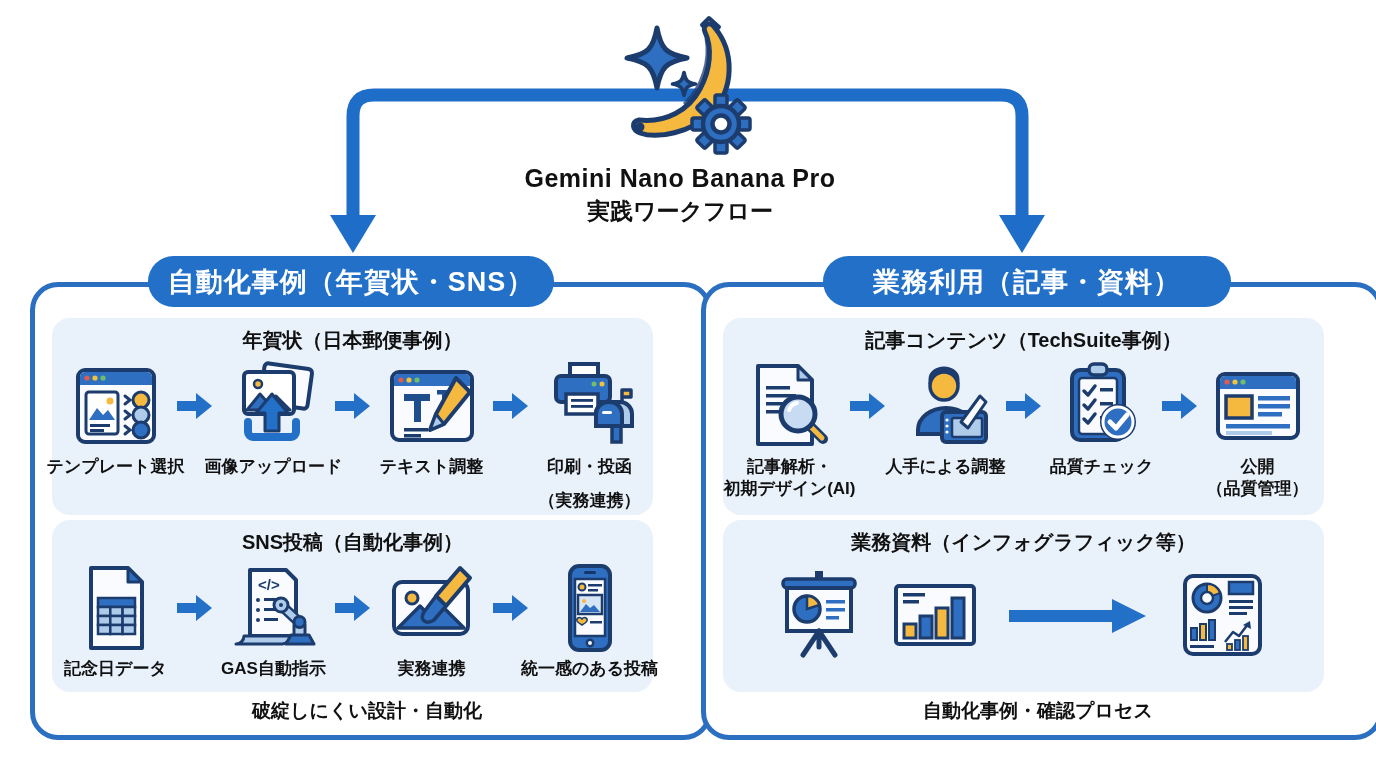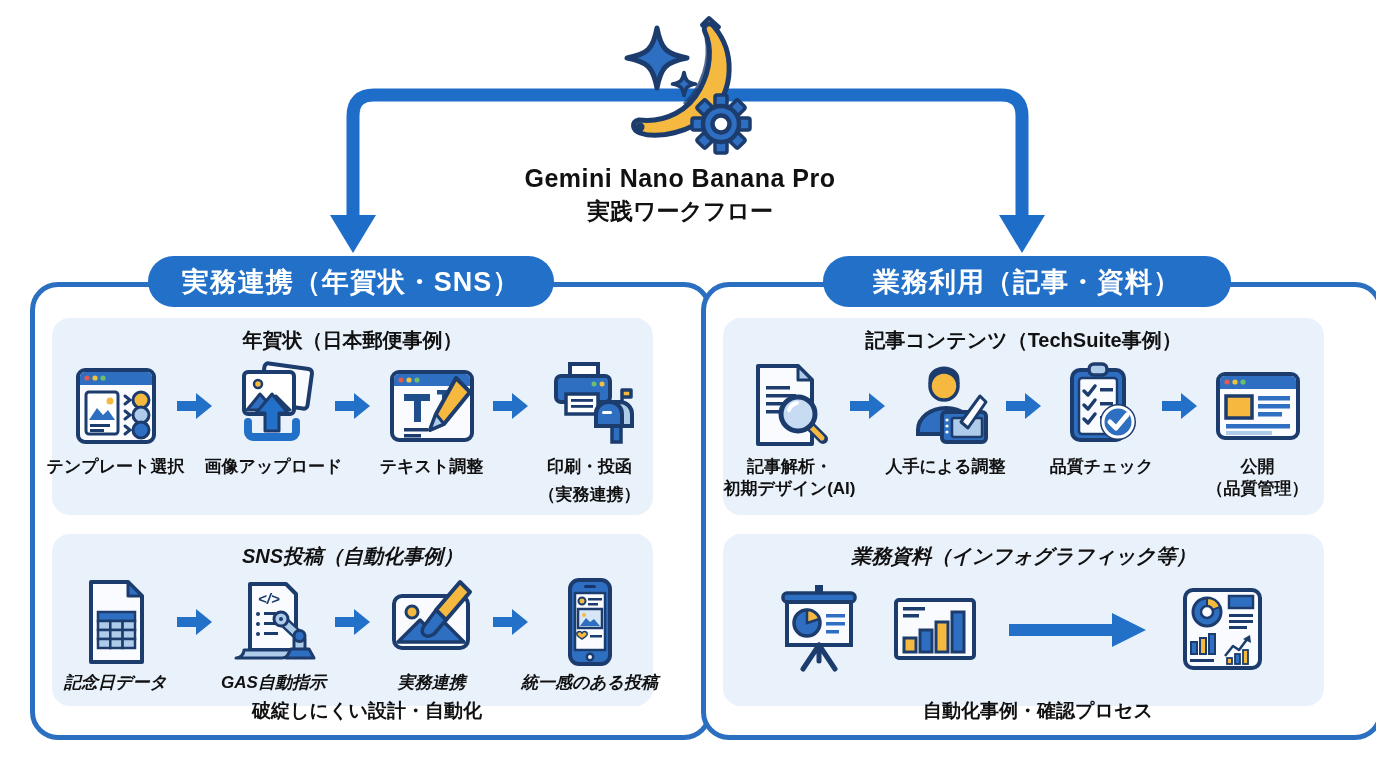--- a/index.html
+++ b/index.html
@@ -29,21 +29,21 @@
     font-weight:bold;font-size:27px;letter-spacing:1px;
     display:flex;align-items:center;justify-content:center;z-index:4;
   }
   .pill-left{left:148px;width:406px;}
   .pill-right{left:823px;width:408px;}
   .section{
     position:absolute;left:17px;width:601px;
     background:#E9F1FB;border-radius:18px;
   }
   .sec1{top:31px;height:197px;}
-  .sec2{top:247px;height:172px;font-style:italic;}
+  .sec2{top:233px;height:172px;}
   .section-title{text-align:center;font-weight:bold;font-size:20px;padding-top:9px;}
   .flow-row{display:flex;justify-content:center;align-items:flex-start;margin-top:6px;}
   .media-row{display:flex;justify-content:center;align-items:center;margin-top:12px;}
   .step{display:flex;flex-direction:column;align-items:center;width:122px;}
   .panel-right .step{width:120px;}
   .step-label{
     font-weight:bold;font-size:17px;text-align:center;
     white-space:nowrap;line-height:1.28;margin-top:4px;
   }
   .flow-arrow{margin-top:31px;flex:none;}
@@ -90,21 +90,21 @@
     <circle r="8.5" fill="#ffffff" stroke="#1C3C6E" stroke-width="4.5"></circle>
   </g>
 </svg>
 
 <div class="header-title">
   <div class="t1">Gemini Nano Banana Pro</div>
   <div class="t2">実践ワークフロー</div>
 </div>
 
 <div class="pill pill-left">
-  <span>実務連携（年賀状・SNS）</span>
+  <span>自動化事例（年賀状・SNS）</span>
 </div>
 <div class="pill pill-right">
   <span>業務利用（記事・資料）</span>
 </div>
 
 <div class="panel panel-left">
 
   <div class="section sec1">
     <div class="section-title">年賀状（日本郵便事例）</div>
     <div class="flow-row">
@@ -181,21 +181,21 @@
           <rect x="22" y="34" width="32" height="20" fill="#fff" stroke="#1C3C6E" stroke-width="3.5"></rect>
           <rect x="27" y="39" width="22" height="2.8" fill="#1C3C6E"></rect>
             <rect x="27" y="45" width="22" height="2.8" fill="#1C3C6E"></rect>
           <path d="M78 44 v-14 h9 v7 h-9" fill="#F5B93F" stroke="#1C3C6E" stroke-width="3.5" stroke-linejoin="round"></path>
           <rect x="68" y="62" width="9" height="20" fill="#2F6FC1" stroke="#1C3C6E" stroke-width="3.5"></rect>
           <path d="M52 66 v-12 a12 12 0 0 1 12-12 h12 a12 12 0 0 1 12 12 v12 Z" fill="#AECBEA" stroke="#1C3C6E" stroke-width="4"></path>
           <path d="M52 66 v-12 a12 12 0 0 1 12-12 h2 a12 12 0 0 1 12 12 v12 Z" fill="#2F6FC1" stroke="#1C3C6E" stroke-width="4"></path>
           <rect x="58" y="51" width="10" height="3" rx="1.5" fill="#fff"></rect>
         </svg>
         <div class="step-label">印刷・投函</div>
-        <div class="step-label" style="margin-top:6px;">（実務連携）</div>
+        <div class="step-label" style="margin-top:12px;">（実務連携）</div>
       </div>
     </div>
   </div>
 
   <div class="section sec2">
     <div class="section-title">SNS投稿（自動化事例）</div>
     <div class="flow-row">
 
       <div class="step">
         <svg width="92" height="92" viewBox="0 0 92 92">

